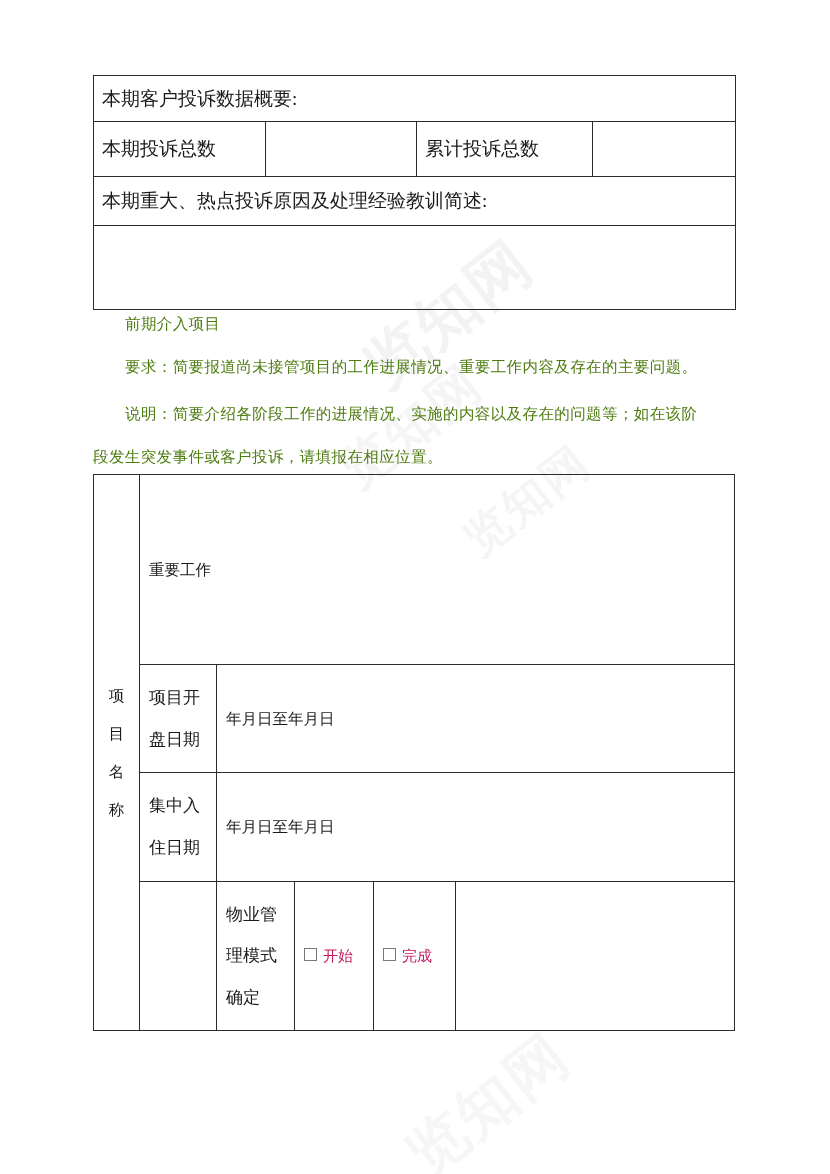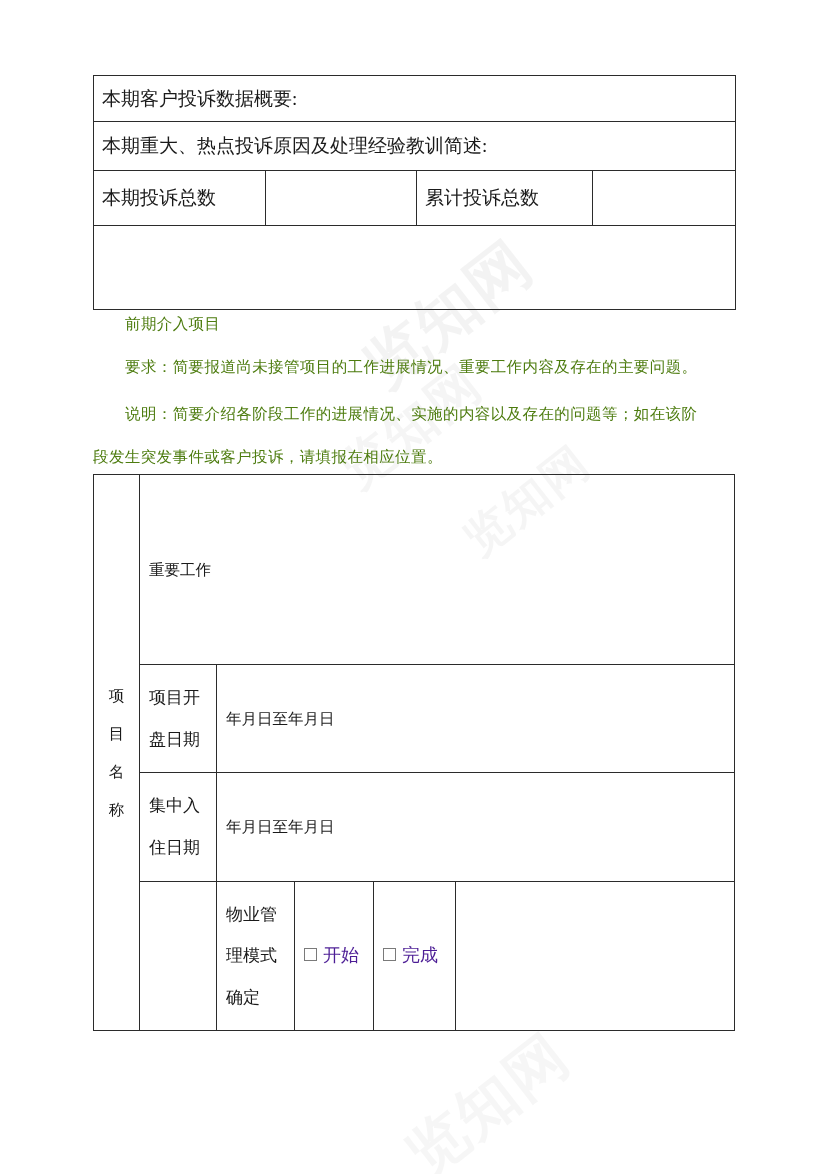--- a/index.html
+++ b/index.html
@@ -163,22 +163,22 @@
     display: inline-block;
     width: 11px;
     height: 11px;
     border: 1.2px solid #7a7a7a;
     background: #fff;
     position: relative;
     top: 0px;
     flex: 0 0 auto;
   }
   .chk-text {
-    font-size: 18px;
-    color: #4c1d95;
+    font-size: 15px;
+    color: #be185d;
   }
 </style>
 </head>
 <body>
 
 <div id="page">
 
   <div class="watermark wm-1">览知网</div>
   <div class="watermark wm-2">览知网</div>
   <div class="watermark wm-3">览知网</div>
@@ -191,36 +191,36 @@
       <col style="width:176px">
       <col style="width:143px">
     </colgroup>
     <tbody>
       <tr>
         <td class="cell-label" colspan="4">
           <span class="cell-text">本期客户投诉数据概要:</span>
         </td>
       </tr>
       <tr>
+        <td class="cell-row2">
+          <span class="cell-text">本期投诉总数</span>
+        </td>
+        <td class="cell-row2">
+          <span class="cell-text"></span>
+        </td>
+        <td class="cell-row2">
+          <span class="cell-text">累计投诉总数</span>
+        </td>
+        <td class="cell-row2">
+          <span class="cell-text"></span>
+        </td>
+      </tr>
+      <tr>
         <td class="cell-row3" colspan="4">
           <span class="cell-text">本期重大、热点投诉原因及处理经验教训简述:</span>
-        </td>
-      </tr>
-      <tr>
-        <td class="cell-row2">
-          <span class="cell-text">本期投诉总数</span>
-        </td>
-        <td class="cell-row2">
-          <span class="cell-text"></span>
-        </td>
-        <td class="cell-row2">
-          <span class="cell-text">累计投诉总数</span>
-        </td>
-        <td class="cell-row2">
-          <span class="cell-text"></span>
         </td>
       </tr>
       <tr>
         <td class="cell-blankbig" colspan="4">
           <span class="cell-text"></span>
         </td>
       </tr>
     </tbody>
   </table>
 

